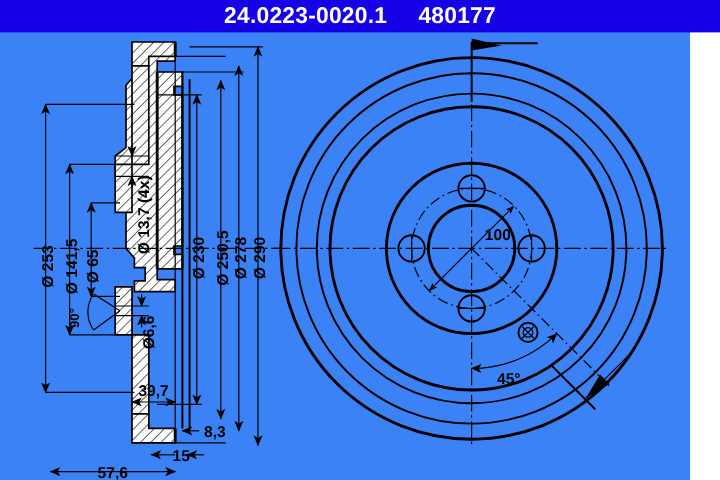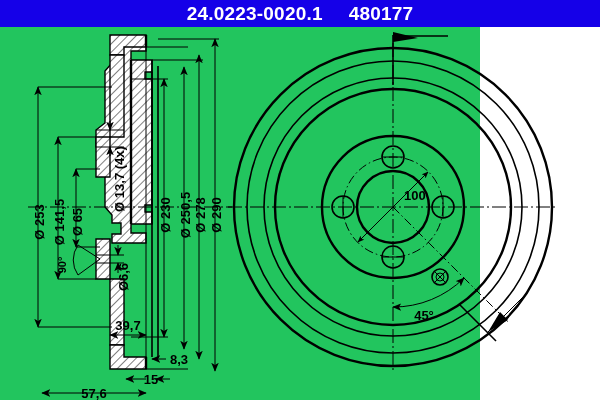--- a/index.html
+++ b/index.html
@@ -9,23 +9,24 @@
   }
   body {
     width: 600px;
     height: 400px;
     font-family: "Liberation Sans", sans-serif;
     overflow: hidden;
     position: relative;
   }
   #page {
     position: relative;
-    width: 480px;
+    width: 547px;
     height: 400px;
-    background: #22c55e;
+    background: #3b82f6;
+    padding-left: 28px;
   }
   #header-bar {
     position: absolute;
     left: 0;
     top: 0;
     width: 600px;
     height: 27px;
     background: #1500e8;
     display: flex;
     align-items: center;

